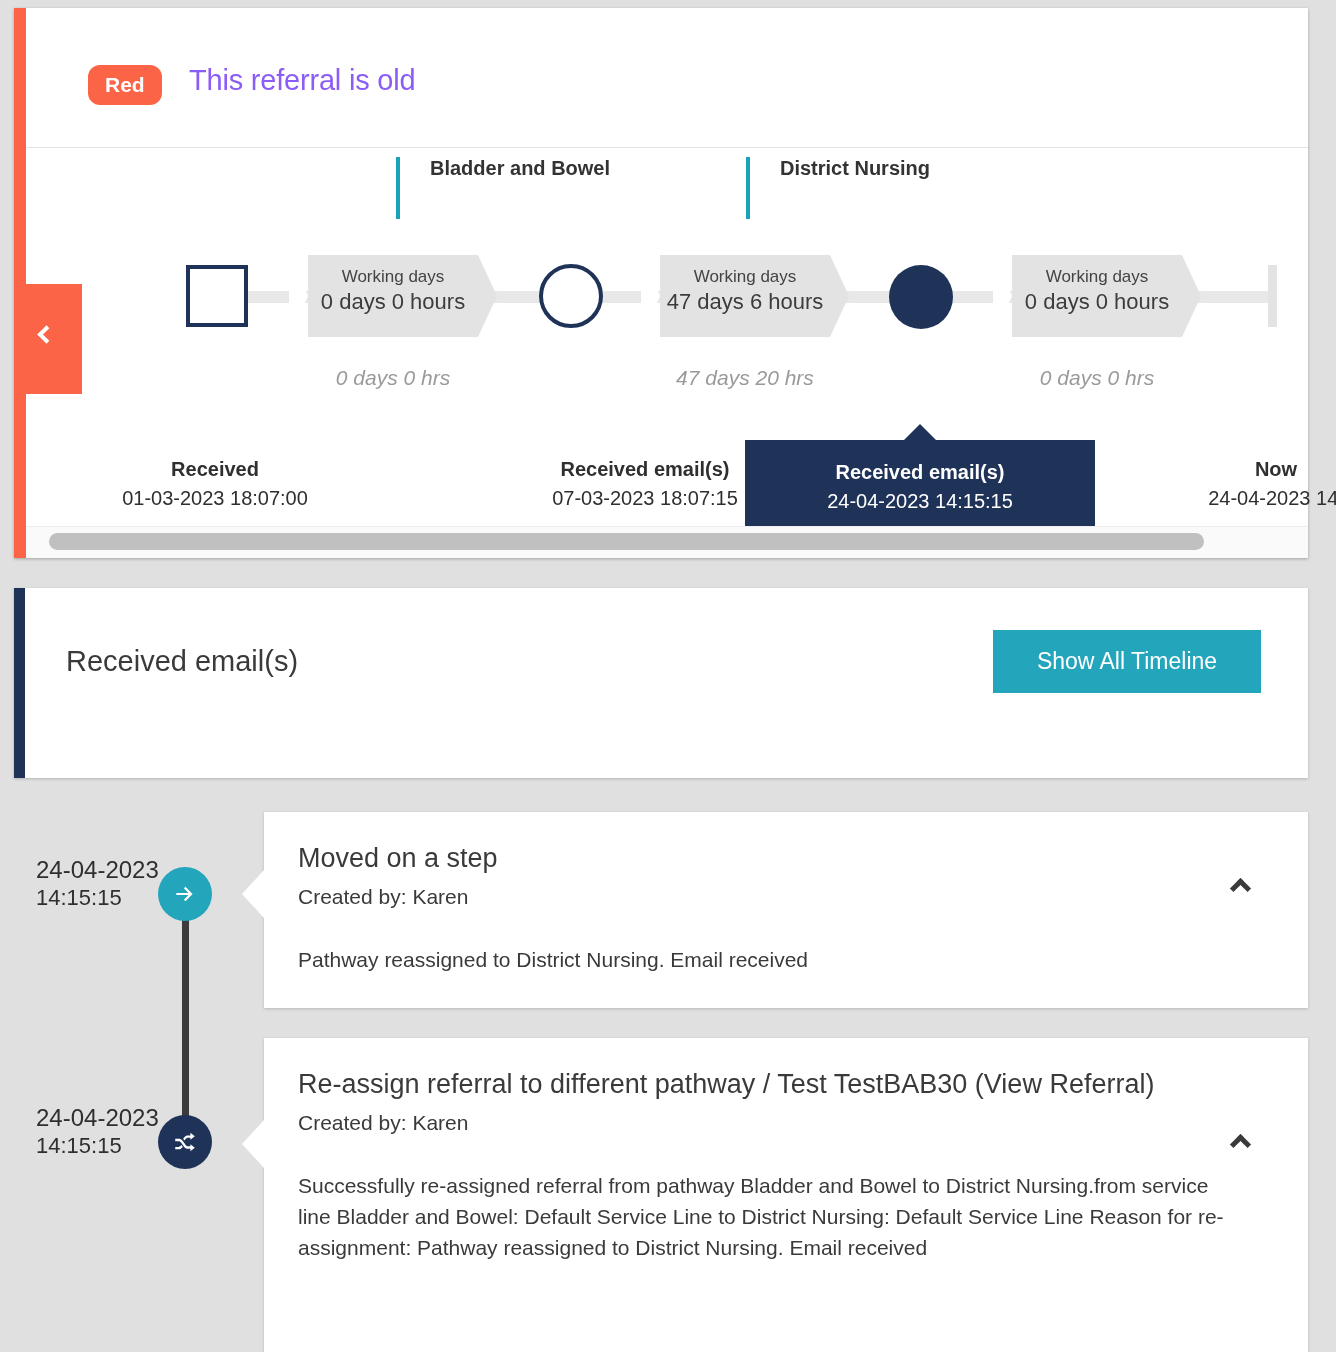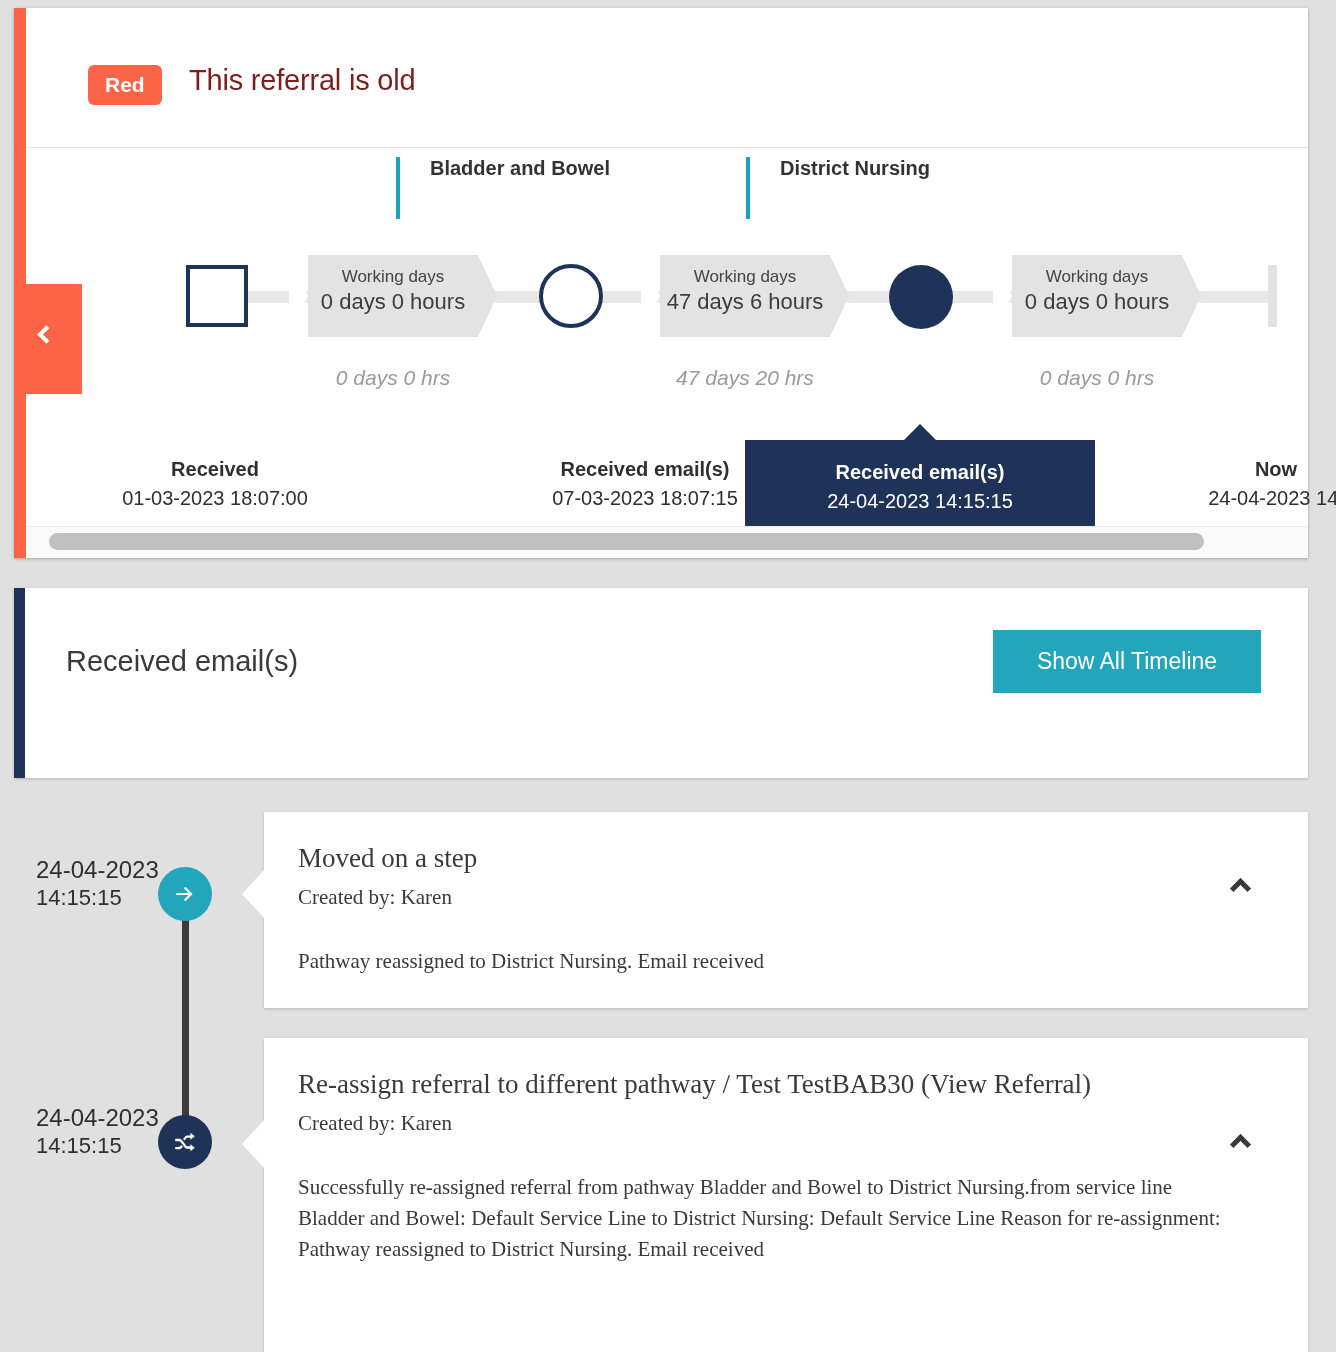--- a/index.html
+++ b/index.html
@@ -32,28 +32,28 @@
     border-bottom: 1px solid #e4e4e4;
   }
   .badge-red {
     position: absolute;
     left: 62px; top: 57px;
     background: #fc6447;
     color: #ffffff;
     font-weight: bold;
     font-size: 21px;
     padding: 9px 17px 10px 17px;
-    border-radius: 6px;
+    border-radius: 12px;
     line-height: 1;
   }
   .status-text {
     position: absolute;
     left: 163px; top: 56px;
     font-size: 29px;
-    color: #7f1d1d;
+    color: #8b5cf6;
     letter-spacing: -0.2px;
   }
 
   
   .collapse-tab {
     position: absolute;
     left: 14px; top: 284px;
     width: 68px; height: 110px;
     background: #fc6447;
     z-index: 9;
@@ -275,21 +275,20 @@
     justify-content: center;
   }
   .feed-dot.teal { background: #23a5bc; }
   .feed-dot.navy { background: #1f3359; }
   .feed-card {
     position: absolute;
     left: 264px;
     width: 1044px;
     background: #ffffff;
     box-shadow: 0 1px 3px rgba(0,0,0,0.18);
-    font-family: Liberation Serif, serif;
   }
   .feed-card .notch {
     position: absolute;
     left: -22px;
     border-top: 24px solid transparent;
     border-bottom: 24px solid transparent;
     border-right: 22px solid #ffffff;
   }
   .card-title {
     font-size: 27px;

